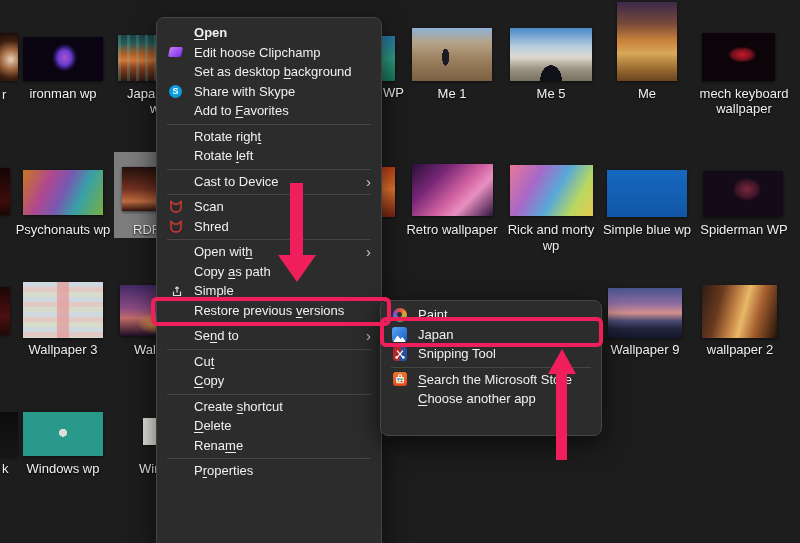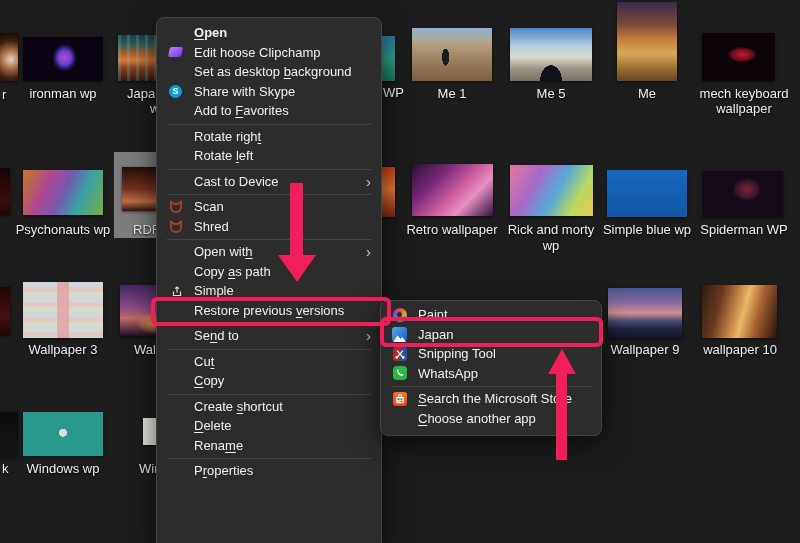--- a/index.html
+++ b/index.html
@@ -145,21 +145,21 @@
 <div class="thumb t-wp3" style="left:23px;top:282px;width:80px;height:56px"></div>
 <div class="dlabel ctr" style="left:63px;top:342px">Wallpaper 3</div>
 
 <div class="thumb t-wallsun" style="left:120px;top:285px;width:70px;height:51px"></div>
 <div class="dlabel" style="left:134px;top:342px">Wall</div>
 
 <div class="thumb t-wp9" style="left:608px;top:288px;width:74px;height:50px"></div>
 <div class="dlabel ctr" style="left:645px;top:342px">Wallpaper 9</div>
 
 <div class="thumb t-wp10" style="left:702px;top:285px;width:75px;height:53px"></div>
-<div class="dlabel ctr" style="left:740px;top:342px">wallpaper 10</div>
+<div class="dlabel ctr" style="left:740px;top:342px">wallpaper 2</div>
 
 <div class="thumb t-edge4" style="left:0;top:412px;width:18px;height:45px"></div>
 <div class="dlabel" style="left:2px;top:461px">k</div>
 
 <div class="thumb t-win" style="left:23px;top:412px;width:80px;height:44px"></div>
 <div class="dlabel ctr" style="left:63px;top:461px">Windows wp</div>
 
 <div class="thumb t-winsliver" style="left:143px;top:418px;width:30px;height:27px"></div>
 <div class="dlabel" style="left:139px;top:461px">Win</div>
 
@@ -301,30 +301,20 @@
     <span class="ic">
       <span class="ic-snip">
           <svg width="12" height="12" viewBox="0 0 14 14">
             <path d="M3.5 3 L10.5 11 M10.5 3 L3.5 11" stroke="#fff" stroke-width="1.4"></path>
             <circle cx="3.2" cy="11" r="1.6" fill="#fff"></circle>
             <circle cx="10.8" cy="11" r="1.6" fill="#fff"></circle>
           </svg>
         </span>
     </span>
     <span class="lbl">Snipping Tool</span>
-  </div>
-  <div class="mi">
-    <span class="ic">
-      <span class="ic-wa">
-          <svg width="11" height="11" viewBox="0 0 14 14">
-            <path d="M4 3 c0 4.5 3 7 6.5 7.5 l1.2-2.2 -2.3-1.4 -0.9 0.9 c-1.7-0.9-2.7-2-3.3-3.6 l1-0.9 L5 1.2 Z" fill="#fff"></path>
-          </svg>
-        </span>
-    </span>
-    <span class="lbl">WhatsApp</span>
   </div>
   <div class="sep"></div>
   <div class="mi">
     <span class="ic">
       <span class="ic-store">
           <svg width="14" height="14" viewBox="0 0 14 14">
             <path d="M5.5 5 V4 a1.5 1.5 0 0 1 3 0 V5" fill="none" stroke="#fff" stroke-width="1"></path>
             <rect x="3.2" y="5" width="7.6" height="6.2" rx="0.8" fill="#fff"></rect>
             <rect x="4.4" y="6.2" width="2.2" height="2" fill="#2888d8"></rect>
             <rect x="7.4" y="6.2" width="2.2" height="2" fill="#38b048"></rect>

